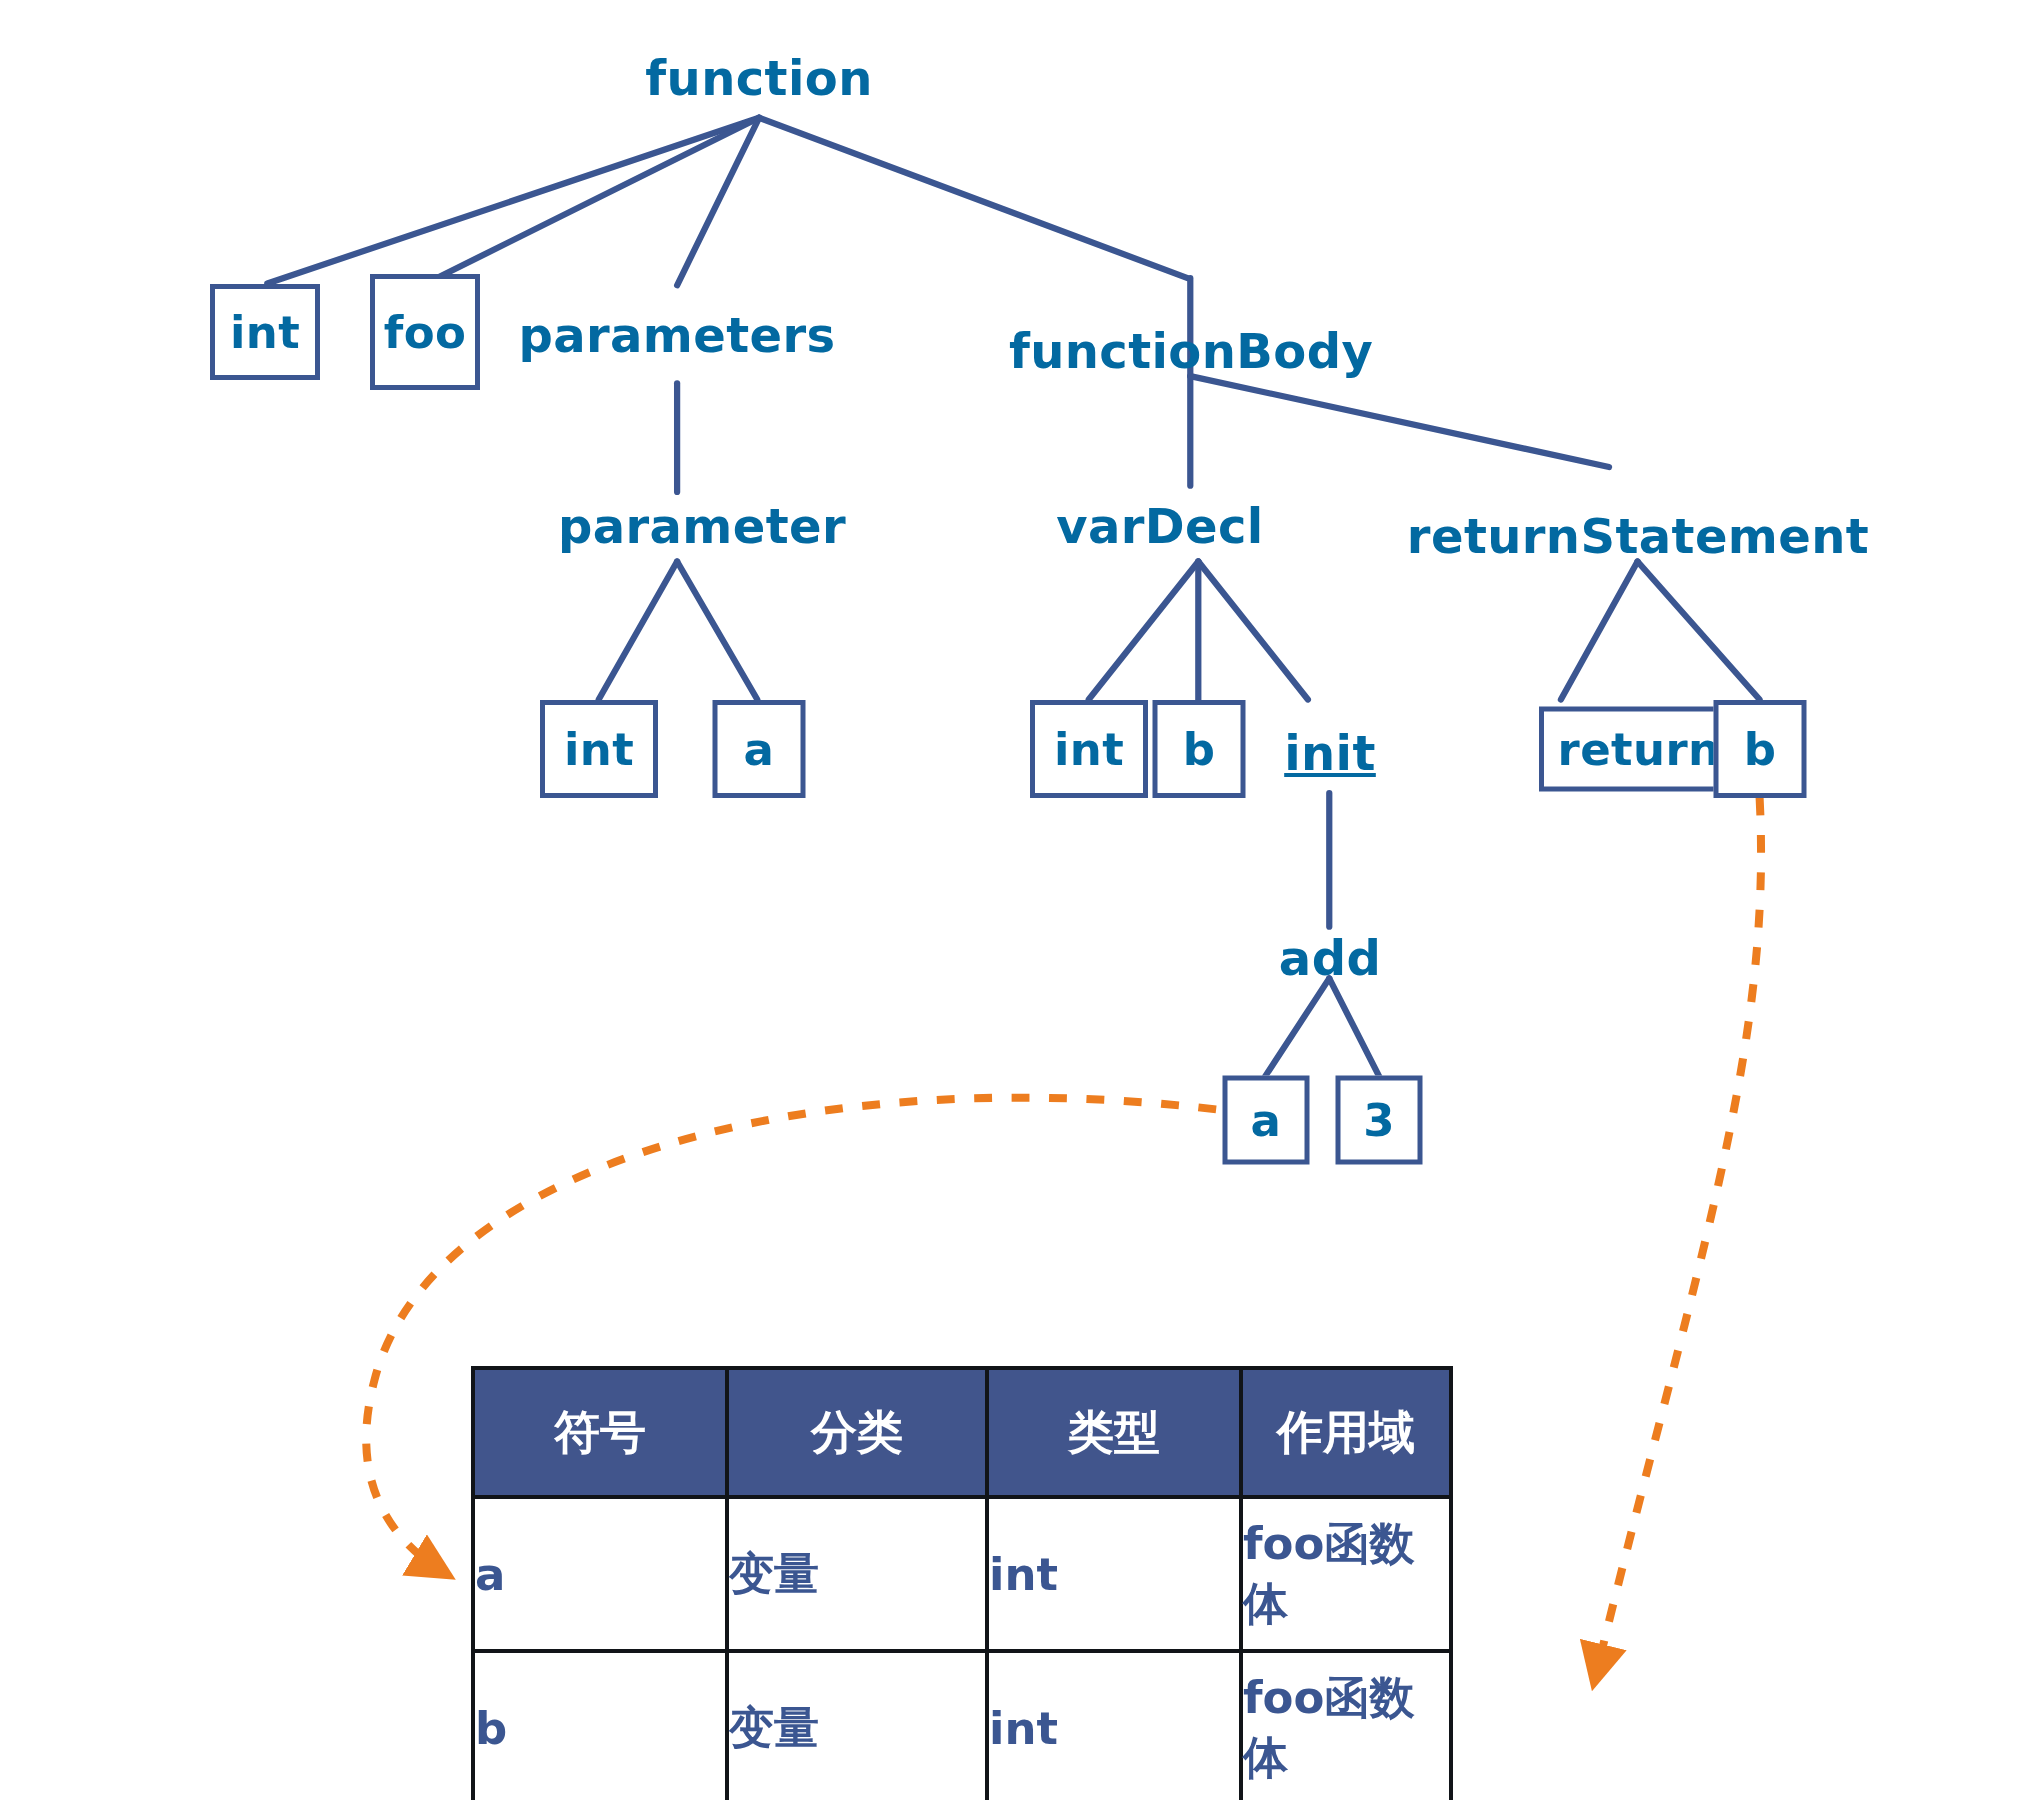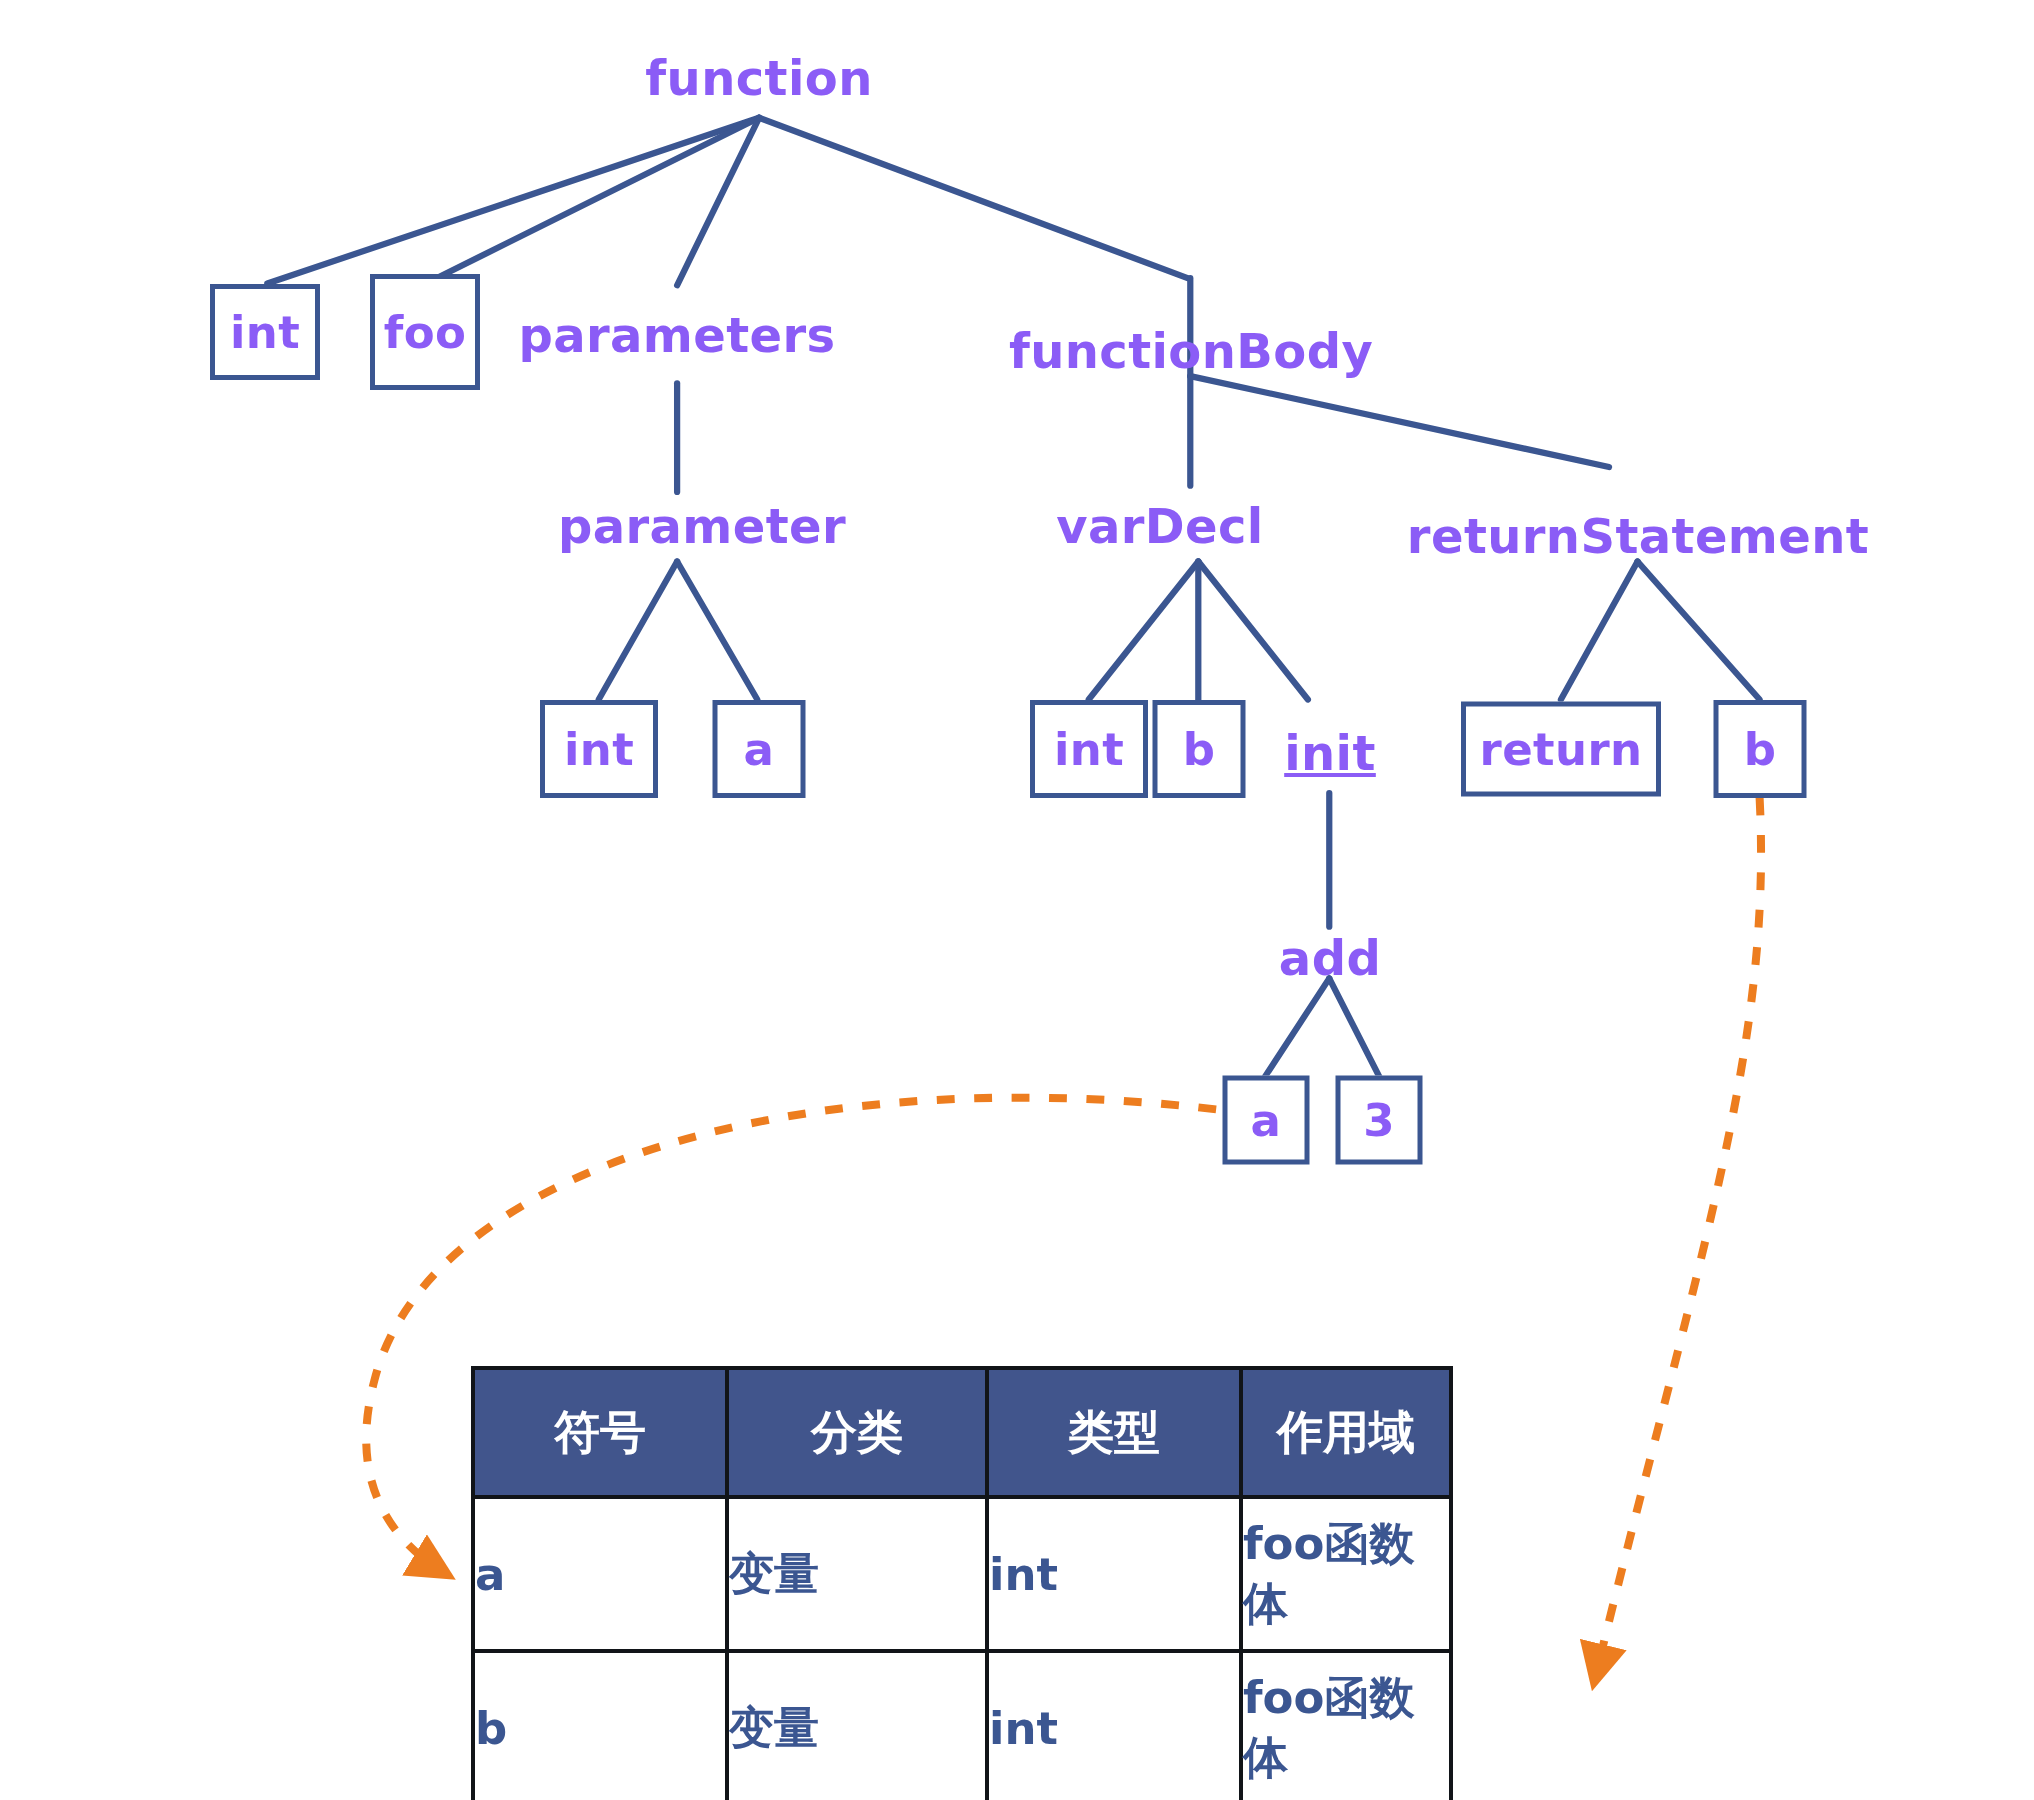--- a/index.html
+++ b/index.html
@@ -19,21 +19,21 @@
   }
   #wires {
     position: absolute;
     left: 0; top: 0;
     width: 2034px;
     height: 1800px;
     pointer-events: none;
   }
   .node {
     position: absolute;
-    color: #8b5cf6;
+    color: #0369a1;
     font-weight: 700;
     white-space: nowrap;
     line-height: 1;
     transform: translate(-50%, -50%);
     letter-spacing: 0.4px;
   }
   .node.plain {
     font-size: 48px;
   }
   .node.boxed {
@@ -160,21 +160,21 @@
   <div class="node boxed" style="left:599px; top:749px; width:118px; height:98px;">int</div>
 
   <div class="node boxed" style="left:759px; top:749px; width:93px; height:98px;">a</div>
 
   <div class="node boxed" style="left:1089px; top:749px; width:118px; height:98px;">int</div>
 
   <div class="node boxed" style="left:1199px; top:749px; width:93px; height:98px;">b</div>
 
   <div class="node plain" style="left:1330px; top:753px;text-decoration:underline;">init</div>
 
-  <div class="node boxed" style="left:1561px; top:749px; width:200px; height:95px;">return</div>
+  <div class="node boxed" style="left:1639px; top:749px; width:200px; height:85px;">return</div>
 
   <div class="node boxed" style="left:1760px; top:749px; width:93px; height:98px;">b</div>
 
   <div class="node plain" style="left:1330px; top:958px;">add</div>
 
   <div class="node boxed" style="left:1266px; top:1120px; width:87px; height:89px;">a</div>
 
   <div class="node boxed" style="left:1379px; top:1120px; width:87px; height:89px;">3</div>
 
   <table id="symbol-table">

